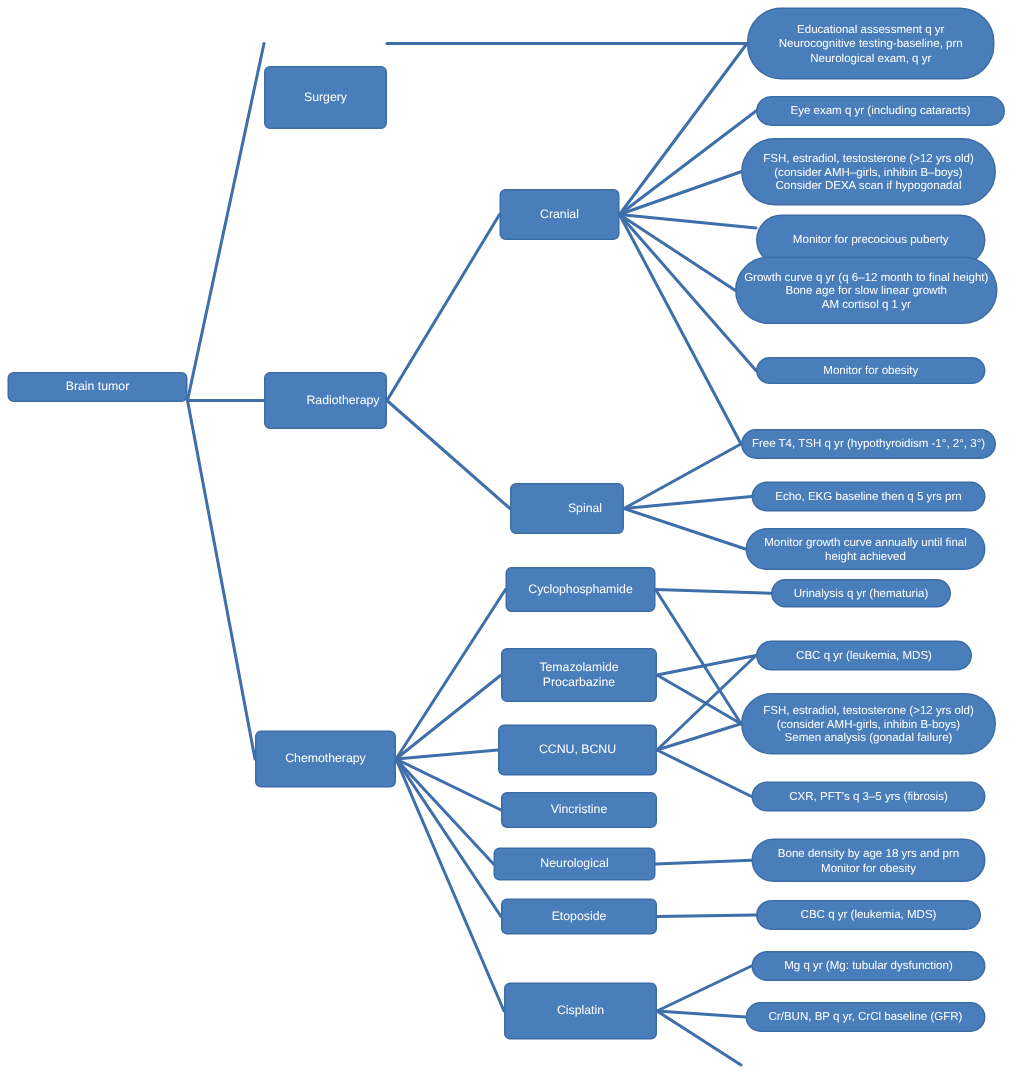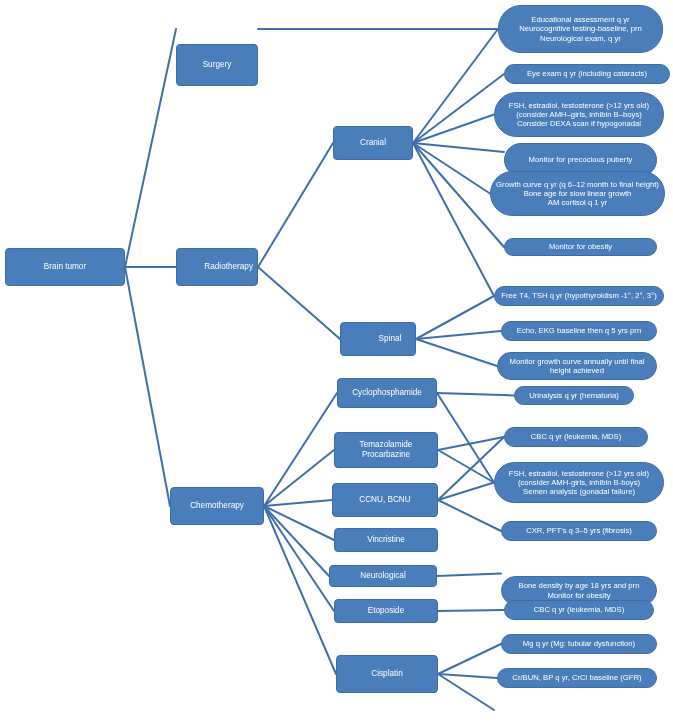--- a/index.html
+++ b/index.html
@@ -83,21 +83,21 @@
       <line x1="438" y1="500" x2="504" y2="437" stroke="#3f6fab" stroke-width="2" stroke-linecap="round"></line>
       <line x1="438" y1="500" x2="494" y2="482.5" stroke="#3f6fab" stroke-width="2" stroke-linecap="round"></line>
       <line x1="438" y1="500" x2="501" y2="531" stroke="#3f6fab" stroke-width="2" stroke-linecap="round"></line>
       <line x1="437" y1="576" x2="501" y2="573.5" stroke="#3f6fab" stroke-width="2" stroke-linecap="round"></line>
       <line x1="438" y1="611" x2="504" y2="610" stroke="#3f6fab" stroke-width="2" stroke-linecap="round"></line>
       <line x1="438" y1="674" x2="501" y2="644" stroke="#3f6fab" stroke-width="2" stroke-linecap="round"></line>
       <line x1="438" y1="674" x2="497" y2="678" stroke="#3f6fab" stroke-width="2" stroke-linecap="round"></line>
       <line x1="438" y1="674" x2="494" y2="710" stroke="#3f6fab" stroke-width="2" stroke-linecap="round"></line>
     </svg>
   <div id="node-layer">
-      <div class="node n-main" style="left: 5px; top: 248px; width: 120px; height: 38px;"><span>Brain tumor</span></div>
+      <div class="node n-main" style="left: 5px; top: 248px; width: 120px; height: 20px;"><span>Brain tumor</span></div>
       <div class="node n-main" style="left: 176px; top: 8px; width: 82px; height: 42px; margin-top: 36px;"><span>Surgery</span></div>
       <div class="node n-main" style="left: 176px; top: 248px; width: 82px; height: 38px; text-align: right;"><span>Radiotherapy</span></div>
       <div class="node n-main" style="left: 170px; top: 487px; width: 94px; height: 38px;"><span>Chemotherapy</span></div>
       <div class="node n-branch" style="left: 333px; top: 126px; width: 80px; height: 34px;"><span>Cranial</span></div>
       <div class="node n-branch" style="left: 340px; top: 322px; width: 76px; height: 34px; padding-left: 28px;"><span>Spinal</span></div>
       <div class="node n-branch" style="left: 337px; top: 378px; width: 100px; height: 30px;"><span>Cyclophosphamide</span></div>
       <div class="node n-branch" style="left: 334px; top: 432px; width: 104px; height: 36px;"><span>Temazolamide
 Procarbazine</span></div>
       <div class="node n-branch" style="left: 332px; top: 483px; width: 106px; height: 34px;"><span>CCNU, BCNU</span></div>
       <div class="node n-branch" style="left: 334px; top: 528px; width: 104px; height: 24px;"><span>Vincristine</span></div>
@@ -119,20 +119,20 @@
       <div class="node n-leaf" style="left: 494px; top: 286px; width: 170px; height: 20px;"><span>Free T4, TSH q yr (hypothyroidism -1°, 2°, 3°)</span></div>
       <div class="node n-leaf" style="left: 501px; top: 321px; width: 156px; height: 20px;"><span>Echo, EKG baseline then q 5 yrs prn</span></div>
       <div class="node n-leaf" style="left: 497px; top: 352px; width: 160px; height: 28px;"><span>Monitor growth curve annually until final
 height achieved</span></div>
       <div class="node n-leaf" style="left: 514px; top: 386px; width: 120px; height: 19px;"><span>Urinalysis q yr (hematuria)</span></div>
       <div class="node n-leaf" style="left: 504px; top: 427px; width: 144px; height: 20px;"><span>CBC q yr (leukemia, MDS)</span></div>
       <div class="node n-leaf" style="left: 494px; top: 462px; width: 170px; height: 41px;"><span>FSH, estradiol, testosterone (&gt;12 yrs old)
 (consider AMH-girls, inhibin B-boys)
 Semen analysis (gonadal failure)</span></div>
       <div class="node n-leaf" style="left: 501px; top: 521px; width: 156px; height: 20px;"><span>CXR, PFT's q 3–5 yrs (fibrosis)</span></div>
-      <div class="node n-leaf" style="left: 501px; top: 559px; width: 156px; height: 29px; margin-top: 17px;"><span>Bone density by age 18 yrs and prn
+      <div class="node n-leaf" style="left: 501px; top: 559px; width: 156px; height: 29px;"><span>Bone density by age 18 yrs and prn
 Monitor for obesity</span></div>
       <div class="node n-leaf" style="left: 504px; top: 600px; width: 150px; height: 20px;"><span>CBC q yr (leukemia, MDS)</span></div>
       <div class="node n-leaf" style="left: 501px; top: 634px; width: 156px; height: 20px;"><span>Mg q yr (Mg: tubular dysfunction)</span></div>
       <div class="node n-leaf" style="left: 497px; top: 668px; width: 160px; height: 20px;"><span>Cr/BUN, BP q yr, CrCl baseline (GFR)</span></div>
       <div class="node n-leaf" style="left: 494px; top: 700px; width: 166px; height: 20px; margin-top: 32px;"><span>Audiogram q 5 yr (high frequency loss)</span></div>
     </div>
 </div>
 
 </body></html>

